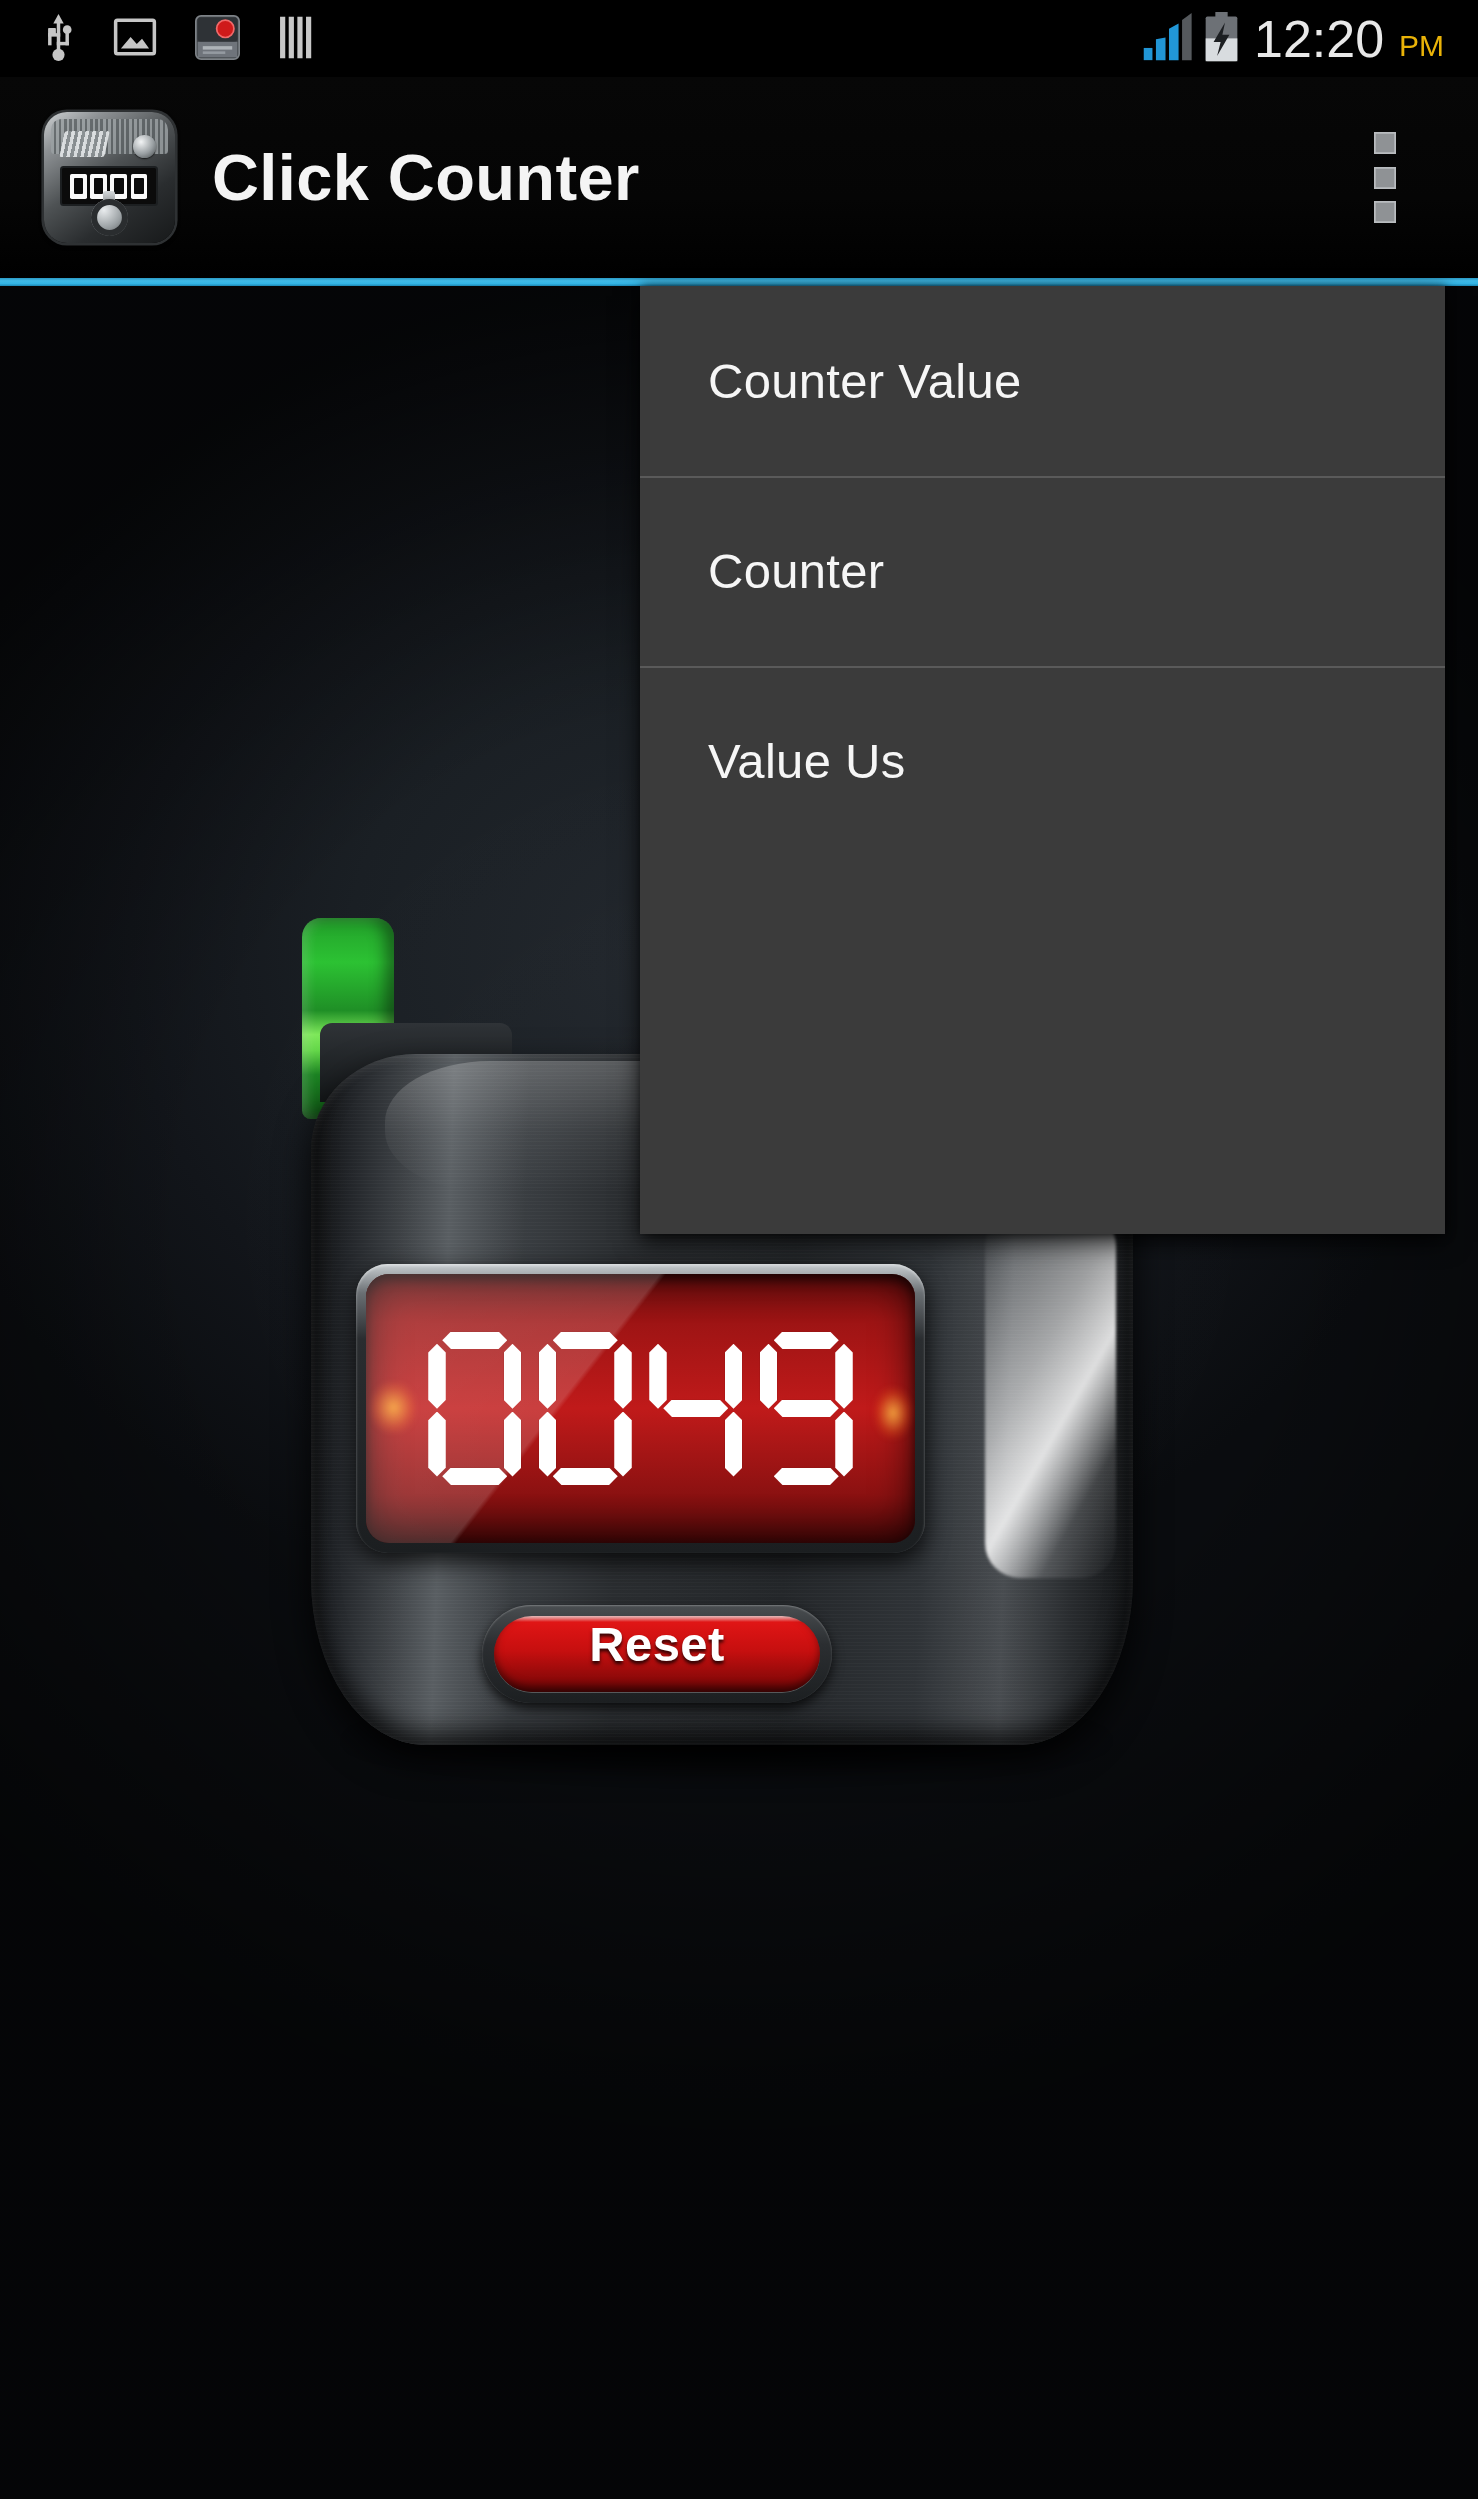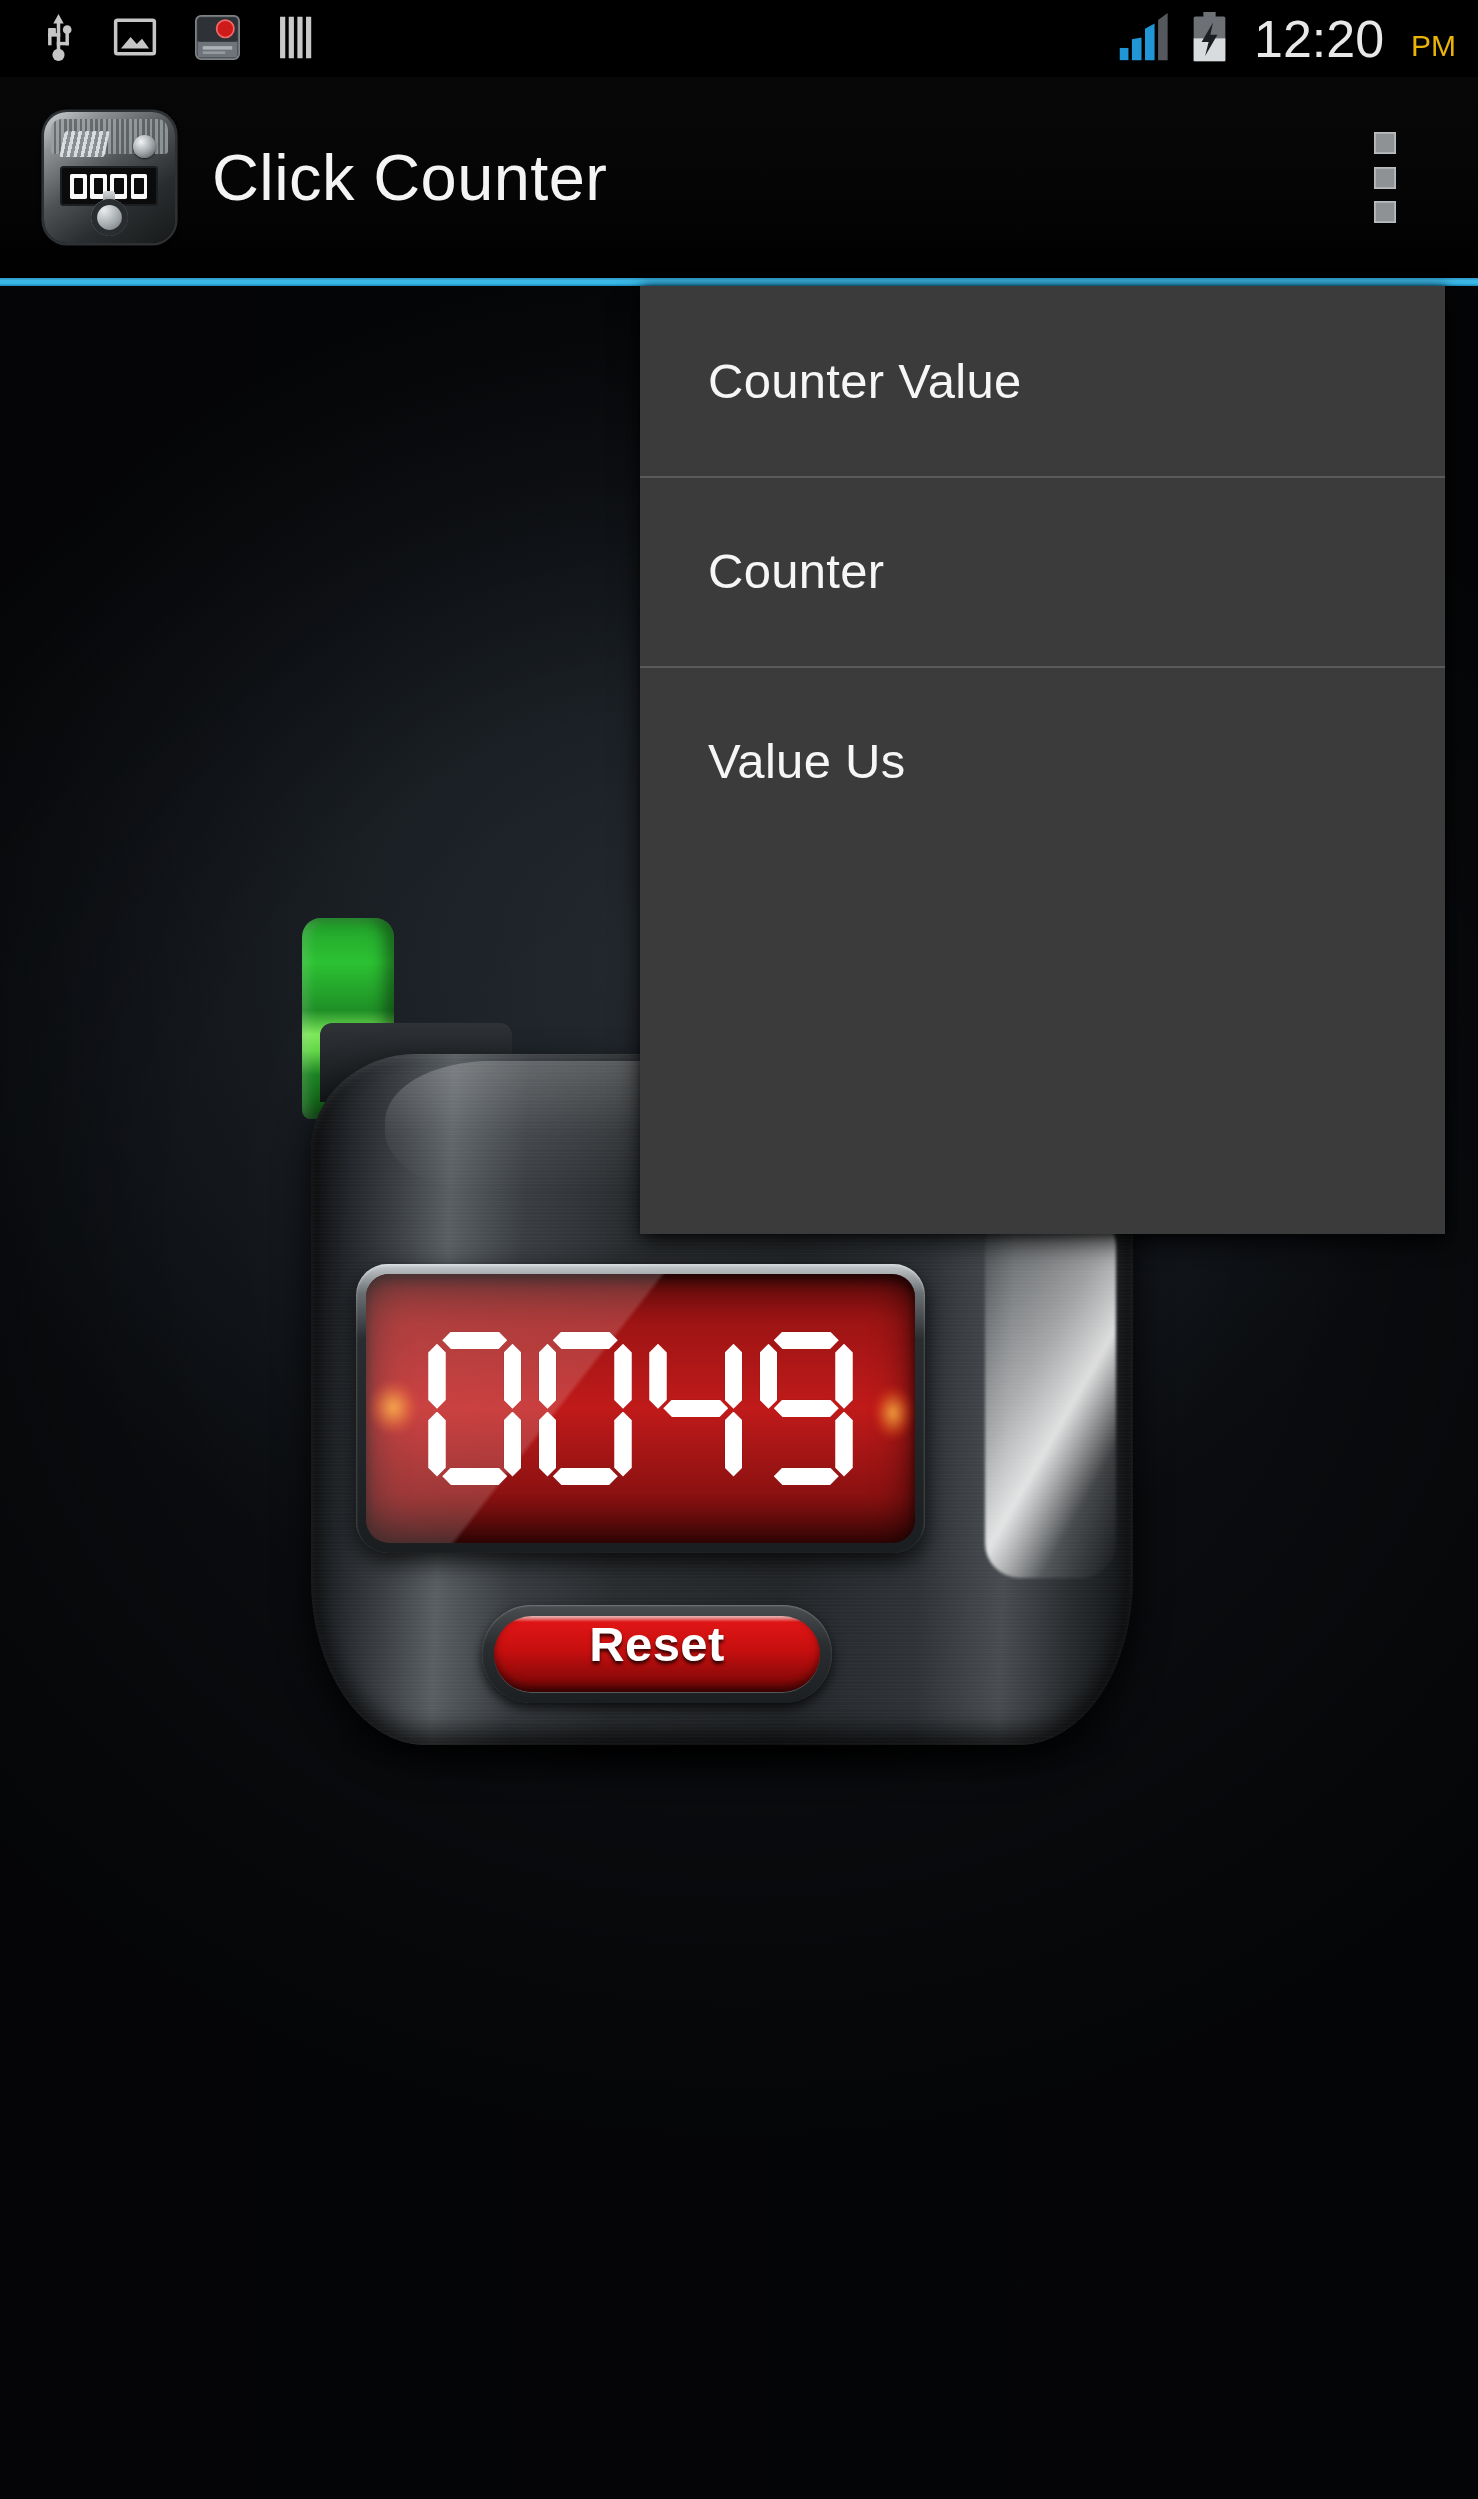--- a/index.html
+++ b/index.html
@@ -9,21 +9,21 @@
     font-family:"Liberation Sans", sans-serif;
     overflow:hidden; position:relative;
   }
 
   
   #status-bar{
     position:absolute; left:0; top:0; width:1479px; height:77px;
     background:#000; display:flex; align-items:center; z-index:60;
   }
   #status-left{ display:flex; align-items:center; gap:38px; padding-left:42px; }
-  #status-right{ margin-left:auto; display:flex; align-items:center; gap:19px; padding-right:23px; }
+  #status-right{ margin-left:auto; display:flex; align-items:center; gap:7px; padding-right:35px; }
 
   .sb-ic{ display:block; }
 
   #clock-text{
     color:#e8e8e8; font-size:52px; letter-spacing:0px; font-weight:400;
     line-height:1; margin-left:7px;
   }
   #clock-ampm{
     color:#eab308; font-size:30px; font-weight:400; line-height:1;
     margin-left:7.9px; position:relative; top:7px;
@@ -74,21 +74,21 @@
   #app-icon .ring{
     position:absolute; left:47px; bottom:7px; width:37px; height:37px; border-radius:50%;
     background:radial-gradient(circle at 35% 30%,#e9ecee,#9aa0a3 50%,#3a3e40 100%);
     box-shadow:inset 0 0 0 6.1px #2a2d2f;
   }
   #app-icon .ringbar{
     position:absolute; left:59px; bottom:33px; width:12.2px; height:19px;
     background:linear-gradient(180deg,#d6dadc,#6c7174); border-radius:2.6px;
   }
   #app-title{
-    color:#f4f4f4; font-size:65px; font-weight:400; margin-left:37px;
+    color:#f4f4f4; font-size:65px; font-weight:700; margin-left:37px;
     letter-spacing:0.4px; line-height:1;
   }
   #overflow-menu-button{
     margin-left:auto; margin-right:54px; width:80px; height:131px;
     display:flex; flex-direction:column; align-items:center; justify-content:center; gap:12.2px;
     cursor:pointer;
   }
   #overflow-menu-button .dot{
     width:22px; height:22px; background:#8f9295; box-shadow:0 0 0 1.7px #b9bcbf inset;
   }

